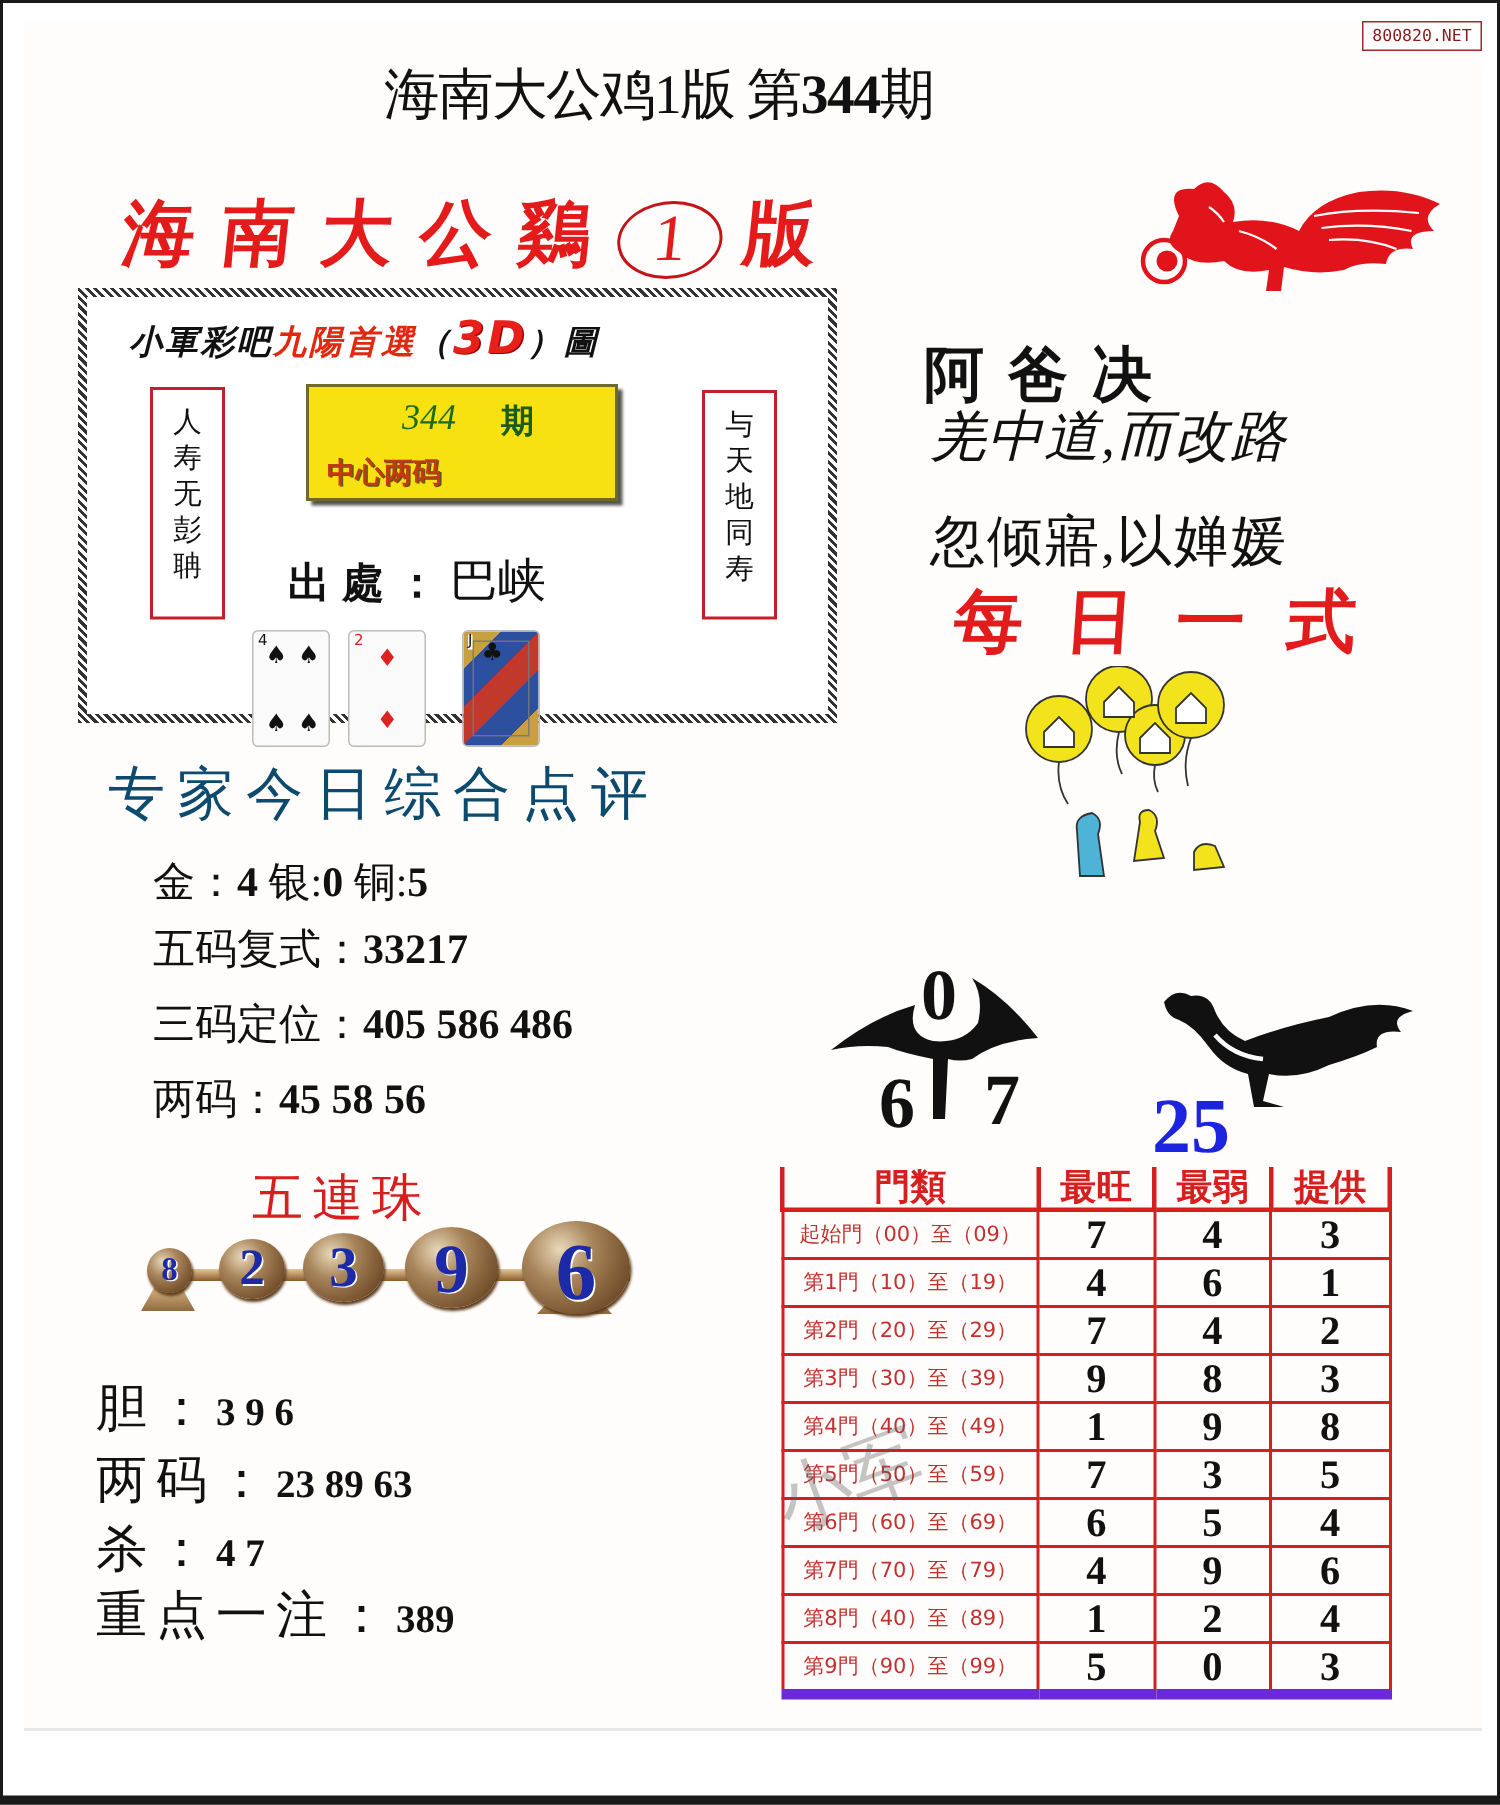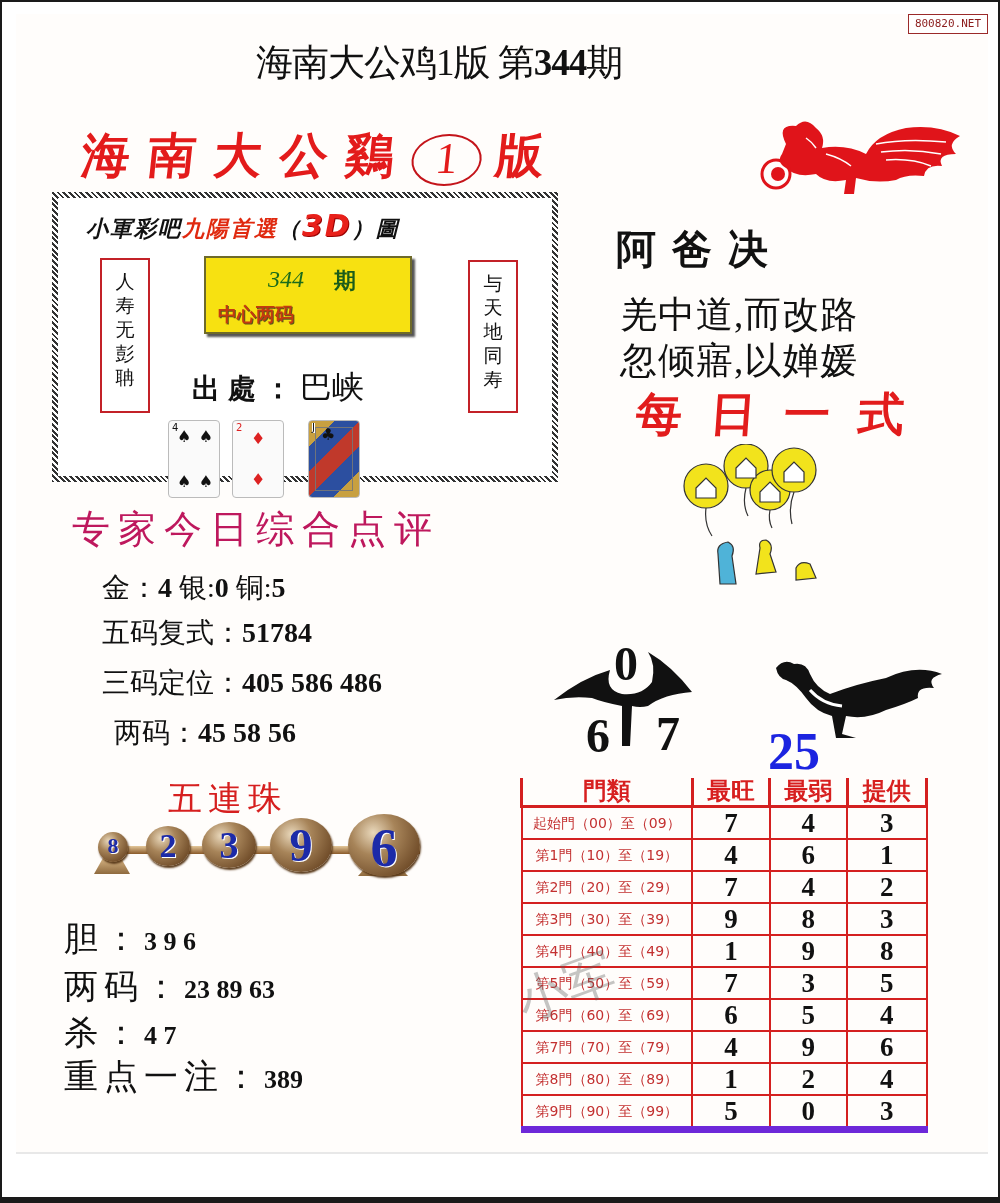--- a/index.html
+++ b/index.html
@@ -36,30 +36,30 @@
   .cards { position: absolute; left: 110px; top: 222px; width: 200px; height: 80px; }
   .pcard { position: absolute; top: 0; width: 52px; height: 78px; border: 1px solid #bbb; border-radius: 4px; background: #fafafa; font-family: "DejaVu Sans", sans-serif; }
   .pcard .corner { position: absolute; left: 3px; top: 2px; font-size: 10px; line-height: 10px; }
   .pcard .pip { position: absolute; font-size: 16px; }
   .black { color: #111; } .redc { color: #d22; }
   .jack { background: linear-gradient(135deg, #c8a040 0 20%, #2c4fa0 20% 40%, #c0392b 40% 60%, #2c4fa0 60% 80%, #c8a040 80%); }
   .jack-inner { position: absolute; left: 6px; top: 6px; right: 6px; bottom: 6px; border: 1px solid #777; opacity: 0.9; }
 
   .poem-title { position: absolute; left: 600px; top: 208px; font-family: "DejaVu Serif", serif; font-weight: bold; font-size: 40px; color: #111; letter-spacing: 16px; }
   .poem-line { position: absolute; left: 604px; font-family: "Liberation Serif", serif; font-size: 37px; color: #111; letter-spacing: 1px; }
-  .poem-line.l1 { top: 276px; }
+  .poem-line.l1 { top: 252px; font-style: italic; }
   .poem-line.l2 { top: 322px; }
   .daily { position: absolute; left: 620px; top: 370px; font-family: "DejaVu Serif", serif; font-weight: bold; font-size: 46px; color: #e21c1c; letter-spacing: 28px; transform: skewX(-4deg); }
 
   .balloons { position: absolute; left: 660px; top: 430px; width: 160px; height: 160px; }
 
-  .review-title { position: absolute; left: 56px; top: 490px; font-family: "DejaVu Serif", serif; font-size: 38px; color: #be185d; letter-spacing: 8px; text-align: right; }
+  .review-title { position: absolute; left: 56px; top: 490px; font-family: "DejaVu Serif", serif; font-size: 38px; color: #0c4a6e; letter-spacing: 8px; text-align: right; }
   .stat-line { position: absolute; left: 86px; font-family: "Liberation Serif", serif; font-size: 28px; color: #111; }
   .stat-line b { font-weight: bold; }
-  .s1 { top: 555px; } .s2 { top: 600px; } .s3 { top: 650px; } .s4 { top: 700px; margin-left: 12px; }
+  .s1 { top: 555px; } .s2 { top: 600px; } .s3 { top: 650px; } .s4 { top: 700px; }
 
   .trident { position: absolute; left: 536px; top: 628px; width: 150px; height: 120px; }
   .tri-n { position: absolute; font-family: "Liberation Serif", serif; font-weight: bold; font-size: 48px; color: #111; }
   .rooster-black { position: absolute; left: 750px; top: 640px; width: 180px; height: 90px; }
   .blue25 { position: absolute; left: 752px; top: 708px; font-family: "Liberation Serif", serif; font-weight: bold; font-size: 52px; color: #1c24e0; }
 
   .wulian-title { position: absolute; left: 152px; top: 762px; font-family: "DejaVu Serif", serif; font-size: 34px; color: #d61f1f; letter-spacing: 6px; }
   .beads { position: absolute; left: 74px; top: 800px; width: 340px; height: 70px; }
   .rod { position: absolute; left: 10px; top: 32px; width: 320px; height: 8px; background: linear-gradient(#e3c79a, #8a5a2a); }
   .bead { position: absolute; border-radius: 50%; background: radial-gradient(circle at 35% 30%, #e9d8bb 0%, #a78459 35%, #6e4a27 80%); box-shadow: 1px 2px 2px #5b3b1b; text-align: center; font-family: "Liberation Serif", serif; font-weight: bold; color: #1c2aa8; text-shadow: 1px 1px 0 #fff; }
@@ -186,21 +186,21 @@
       </g>
     </svg>
 
     <div class="review-title">专家今日综合点评</div>
     <div class="stat-line s1">
       <span>金：</span><b>4</b>
       <span>银:</span><b>0</b>
       <span>铜:</span><b>5</b>
     </div>
     <div class="stat-line s2">
-      <span>五码复式：</span><b>51784</b>
+      <span>五码复式：</span><b>33217</b>
     </div>
     <div class="stat-line s3">
       <span>三码定位：</span><b>405 586 486</b>
     </div>
     <div class="stat-line s4">
       <span>两码：</span><b>45 58 56</b>
     </div>
 
     <div class="trident">
       <svg width="150" height="120" viewBox="0 0 150 120">
@@ -294,21 +294,21 @@
             <td>5</td>
             <td>4</td>
           </tr>
         <tr>
             <td class="lbl">第7門（70）至（79）</td>
             <td>4</td>
             <td>9</td>
             <td>6</td>
           </tr>
         <tr>
-            <td class="lbl">第8門（80）至（89）</td>
+            <td class="lbl">第8門（40）至（89）</td>
             <td>1</td>
             <td>2</td>
             <td>4</td>
           </tr>
         <tr>
             <td class="lbl">第9門（90）至（99）</td>
             <td>5</td>
             <td>0</td>
             <td>3</td>
           </tr>

